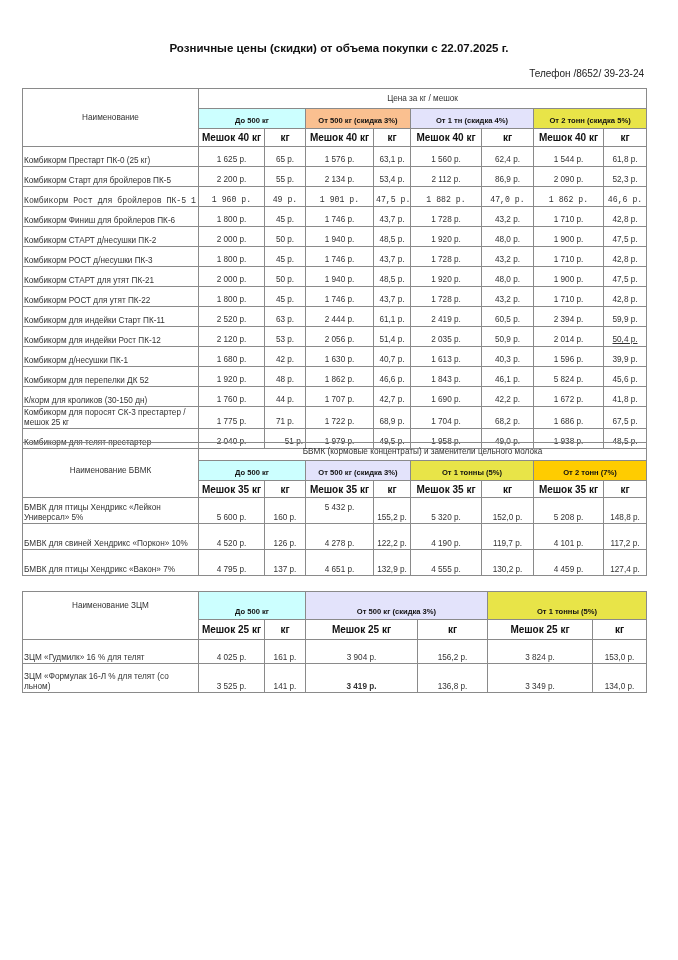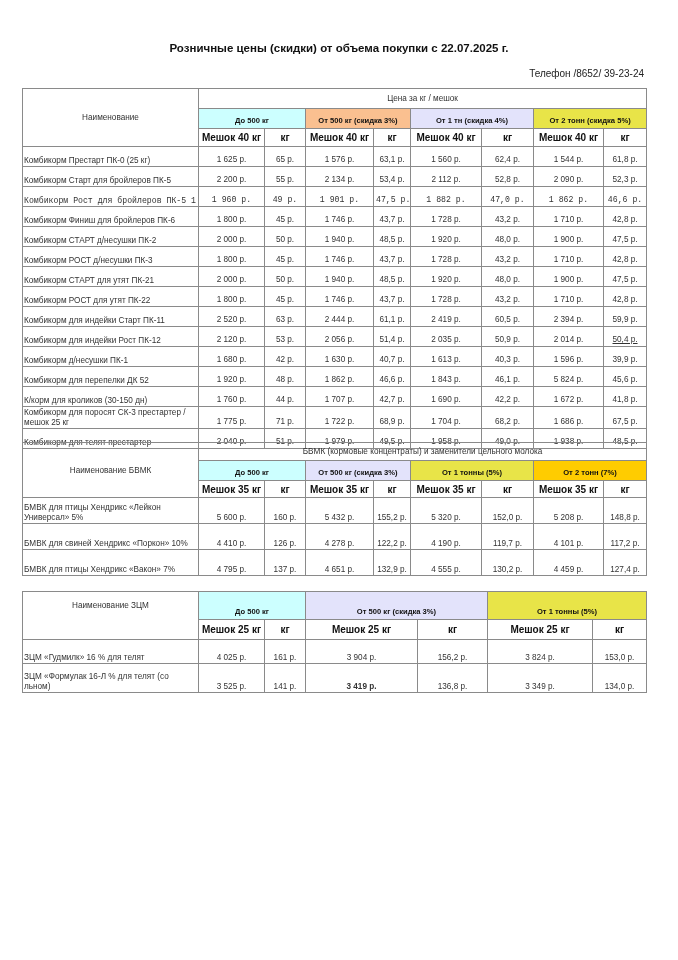--- a/index.html
+++ b/index.html
@@ -90,21 +90,21 @@
         <td style="padding-bottom: 2px;">1 544 р.</td>
         <td style="padding-bottom: 2px;">61,8 р.</td>
       </tr>
       <tr class="row" style="height: 19px;">
         <td class="name">Комбикорм Старт для бройлеров ПК-5</td>
         <td style="padding-bottom: 2px;">2 200 р.</td>
         <td style="padding-bottom: 2px;">55 р.</td>
         <td style="padding-bottom: 2px;">2 134 р.</td>
         <td style="padding-bottom: 2px;">53,4 р.</td>
         <td style="padding-bottom: 2px;">2 112 р.</td>
-        <td style="padding-bottom: 2px;">52,8 р.</td>
+        <td style="padding-bottom: 2px;">86,9 р.</td>
         <td style="padding-bottom: 2px;">2 090 р.</td>
         <td style="padding-bottom: 2px;">52,3 р.</td>
       </tr>
       <tr class="row" style="height: 19px; font-family: Liberation Mono, monospace;">
         <td class="name">Комбикорм Рост для бройлеров ПК-5 1</td>
         <td style="padding-bottom: 2px;">1 960 р.</td>
         <td style="padding-bottom: 2px;">49 р.</td>
         <td style="padding-bottom: 2px;">1 901 р.</td>
         <td style="padding-bottom: 2px;">47,5 р.</td>
         <td style="padding-bottom: 2px;">1 882 р.</td>
@@ -229,21 +229,21 @@
         <td style="padding-bottom: 2px;">1 722 р.</td>
         <td style="padding-bottom: 2px;">68,9 р.</td>
         <td style="padding-bottom: 2px;">1 704 р.</td>
         <td style="padding-bottom: 2px;">68,2 р.</td>
         <td style="padding-bottom: 2px;">1 686 р.</td>
         <td style="padding-bottom: 2px;">67,5 р.</td>
       </tr>
       <tr class="row" style="height: 19px;">
         <td class="name">Комбикорм для телят престартер</td>
         <td style="padding-bottom: 2px;">2 040 р.</td>
-        <td style="padding-bottom: 2px;">51 р.</td>
+        <td style="padding-bottom: 2px; text-align: right;">51 р.</td>
         <td style="padding-bottom: 2px;">1 979 р.</td>
         <td style="padding-bottom: 2px;">49,5 р.</td>
         <td style="padding-bottom: 2px;">1 958 р.</td>
         <td style="padding-bottom: 2px;">49,0 р.</td>
         <td style="padding-bottom: 2px;">1 938 р.</td>
         <td style="padding-bottom: 2px;">48,5 р.</td>
       </tr>
     </tbody>
 </table>
 
@@ -279,30 +279,30 @@
         <td class="sub">кг</td>
         <td class="sub">Мешок 35 кг</td>
         <td class="sub">кг</td>
       </tr>
   </tbody>
     <tbody id="t2-body">
       <tr class="row" style="height: 26px;">
         <td class="name">БМВК для птицы Хендрикс «Лейкон Универсал» 5%</td>
         <td style="padding-bottom: 1px;">5 600 р.</td>
         <td style="padding-bottom: 1px;">160 р.</td>
-        <td style="padding-bottom: 1px;">5 432 р.</td>
+        <td style="padding-bottom: 11px;">5 432 р.</td>
         <td style="padding-bottom: 1px;">155,2 р.</td>
         <td style="padding-bottom: 1px;">5 320 р.</td>
         <td style="padding-bottom: 1px;">152,0 р.</td>
         <td style="padding-bottom: 1px;">5 208 р.</td>
         <td style="padding-bottom: 1px;">148,8 р.</td>
       </tr>
       <tr class="row" style="height: 26px;">
         <td class="name">БМВК для свиней Хендрикс «Поркон» 10%</td>
-        <td style="padding-bottom: 1px;">4 410 р.</td>
+        <td style="padding-bottom: 1px;">4 520 р.</td>
         <td style="padding-bottom: 1px;">126 р.</td>
         <td style="padding-bottom: 1px;">4 278 р.</td>
         <td style="padding-bottom: 1px;">122,2 р.</td>
         <td style="padding-bottom: 1px;">4 190 р.</td>
         <td style="padding-bottom: 1px;">119,7 р.</td>
         <td style="padding-bottom: 1px;">4 101 р.</td>
         <td style="padding-bottom: 1px;">117,2 р.</td>
       </tr>
       <tr class="row" style="height: 26px;">
         <td class="name">БМВК для птицы Хендрикс «Вакон» 7%</td>

